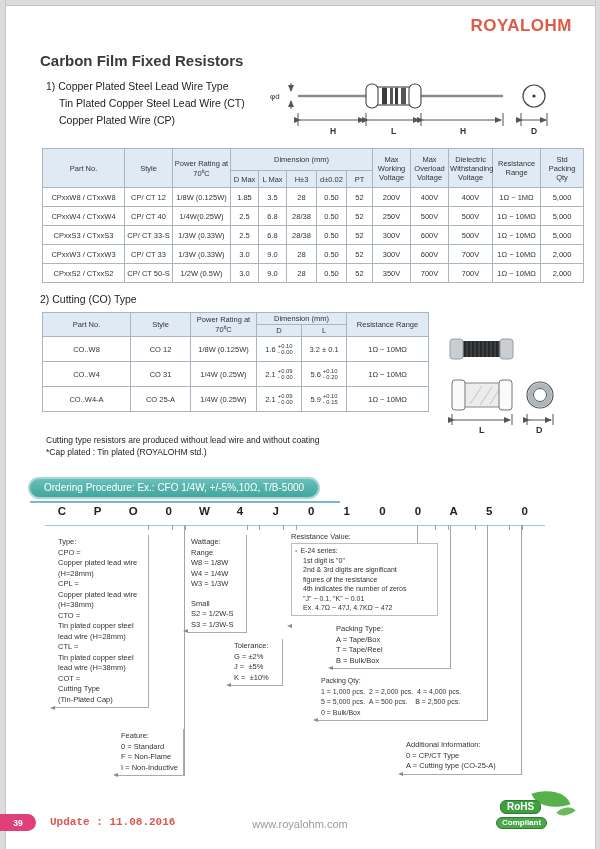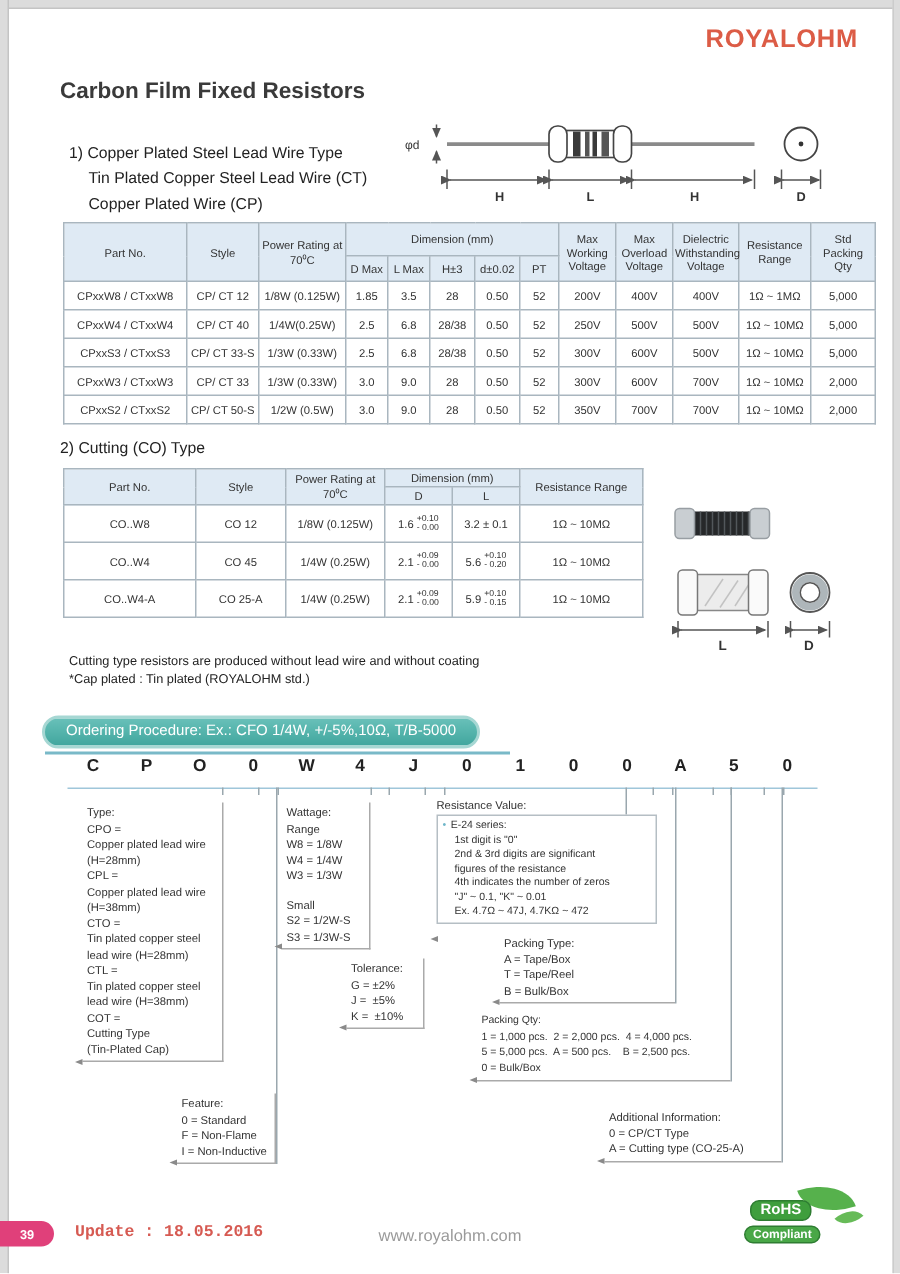--- a/index.html
+++ b/index.html
@@ -5,21 +5,21 @@
   * { margin:0; padding:0; box-sizing:border-box; }
   html,body { width:600px; height:849px; background:#fff; font-family:"Liberation Sans", sans-serif; color:#333; }
   .page { position:relative; width:600px; height:849px; background:#fff; overflow:hidden; }
   .edge { position:absolute; background:#dcdcdc; }
   .edge-top { left:0; top:0; width:600px; height:6px; border-bottom:1px solid #c4c4c4; }
   .edge-left { left:0; top:0; width:6px; height:849px; border-right:1px solid #c4c4c4; }
   .edge-right { right:0; top:0; width:5px; height:849px; border-left:1px solid #cccccc; }
 
   .logo { position:absolute; top:16px; right:28px; font-size:17px; font-weight:bold; letter-spacing:.5px; color:#dc5c46; }
   .title { position:absolute; left:40px; top:52px; font-size:15px; font-weight:bold; color:#3a3a3a; }
-  .s1head { position:absolute; left:46px; top:78px; font-size:10.5px; line-height:17px; color:#222;margin-top:16px; }
+  .s1head { position:absolute; left:46px; top:78px; font-size:10.5px; line-height:17px; color:#222; }
   .s1head .ind { padding-left:13px; }
 
   .diagram1 { position:absolute; left:266px; top:74px; }
   .diagram2 { position:absolute; left:432px; top:312px; }
 
   table { border-collapse:collapse; table-layout:fixed; background:#fff; }
   .tbl { position:absolute; font-size:7.5px; }
   .tbl th, .tbl td { border:1px solid #a9b6bf; text-align:center; vertical-align:middle; padding:1px 1px; color:#333; font-weight:normal; }
   .tbl th { background:#dfeaf4; }
   .tbl { border:1px solid #7f8f99; }
@@ -269,21 +269,21 @@
               <span class="tolstack">
                 <span>+0.10</span>
                 <span>- 0.00</span>
               </span>
             </span></td>
           <td>3.2 ± 0.1</td>
           <td>1Ω ~ 10MΩ</td>
         </tr>
         <tr>
           <td>CO..W4</td>
-          <td>CO 45</td>
+          <td>CO 31</td>
           <td>1/4W (0.25W)</td>
           <td><span class="tolwrap">
               <span class="tolmain">2.1</span>
               <span class="tolstack">
                 <span>+0.09</span>
                 <span>- 0.00</span>
               </span>
             </span></td>
           <td><span class="tolwrap">
               <span class="tolmain">5.6</span>
@@ -486,21 +486,21 @@
 
     <div class="obox" style="left:403px; top:240px; width:118px; border-right:none;">
         <div class="ln">Additional Information:</div>
         <div class="ln">0 = CP/CT Type</div>
         <div class="ln">A = Cutting type (CO-25-A)</div>
       </div>
     <div class="arrowL" style="left:398px; top:274px;"></div>
   </div>
 
   <div class="footer-badge">39</div>
-  <div class="footer-update">Update : 18.05.2016</div>
+  <div class="footer-update">Update : 11.08.2016</div>
   <div class="footer-site">www.royalohm.com</div>
   <div class="rohs">
     <div class="leaf1"></div>
     <div class="leaf2"></div>
     <div class="p1">RoHS</div>
     <div class="p2">Compliant</div>
   </div>
 </div>
 
 </body></html>

